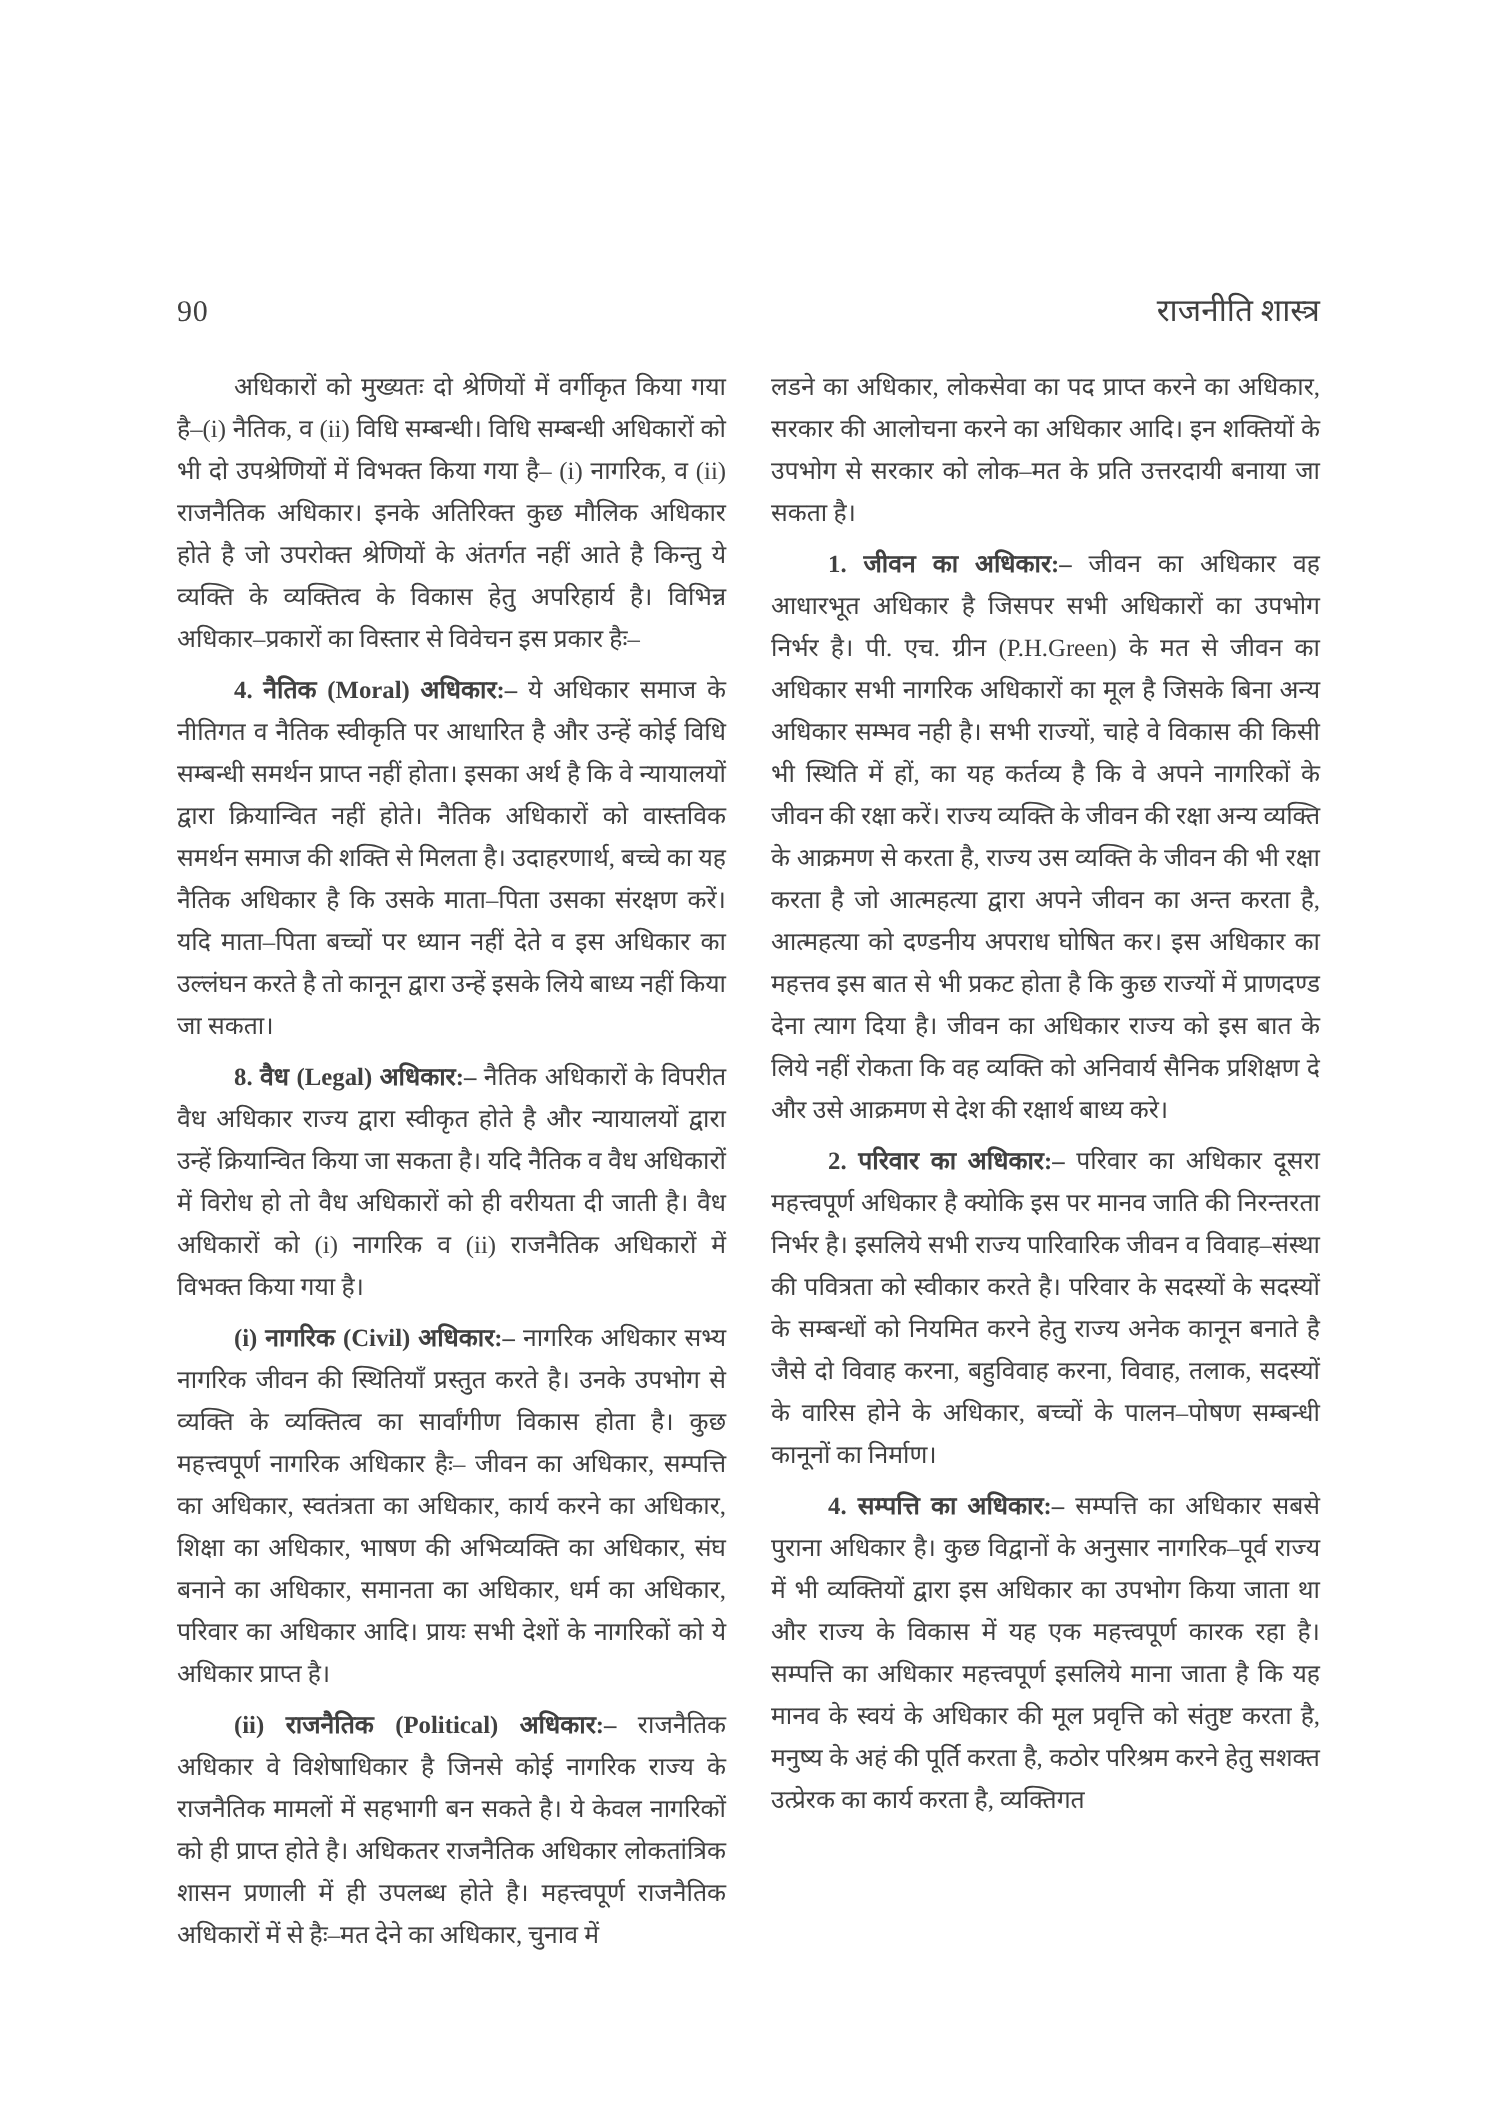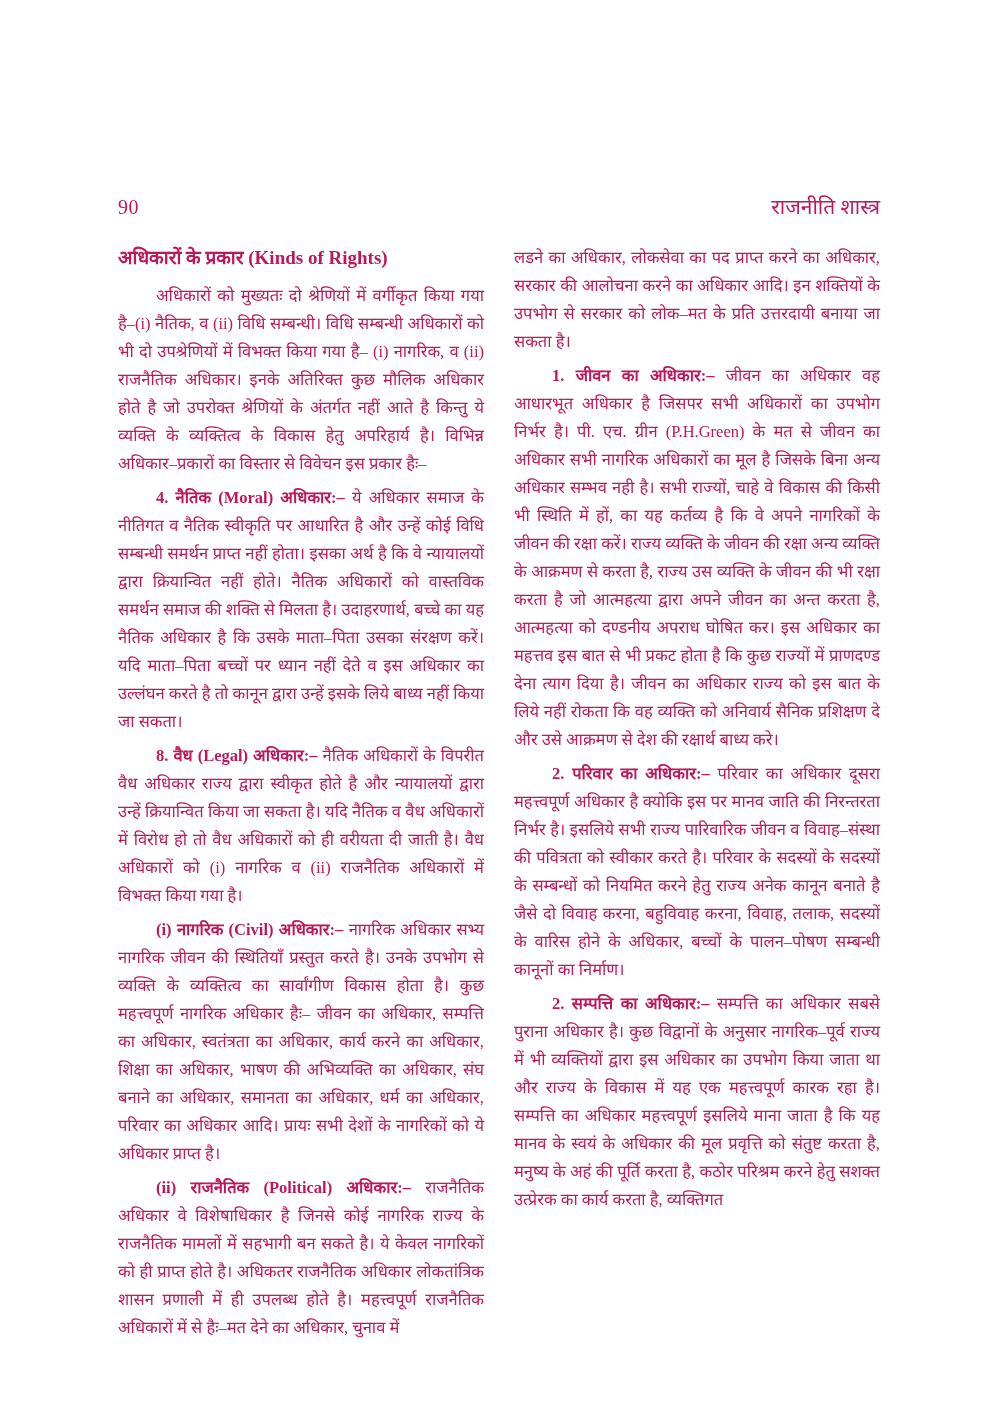--- a/index.html
+++ b/index.html
@@ -6,21 +6,21 @@
   * { box-sizing: border-box; }
   html, body { margin: 0; padding: 0; background: #e8e8e8; }
   .page {
     position: relative;
     width: 992px;
     height: 1403px;
     margin: 0 auto;
     background: #ffffff;
     padding: 192px 112px 60px 118px;
     font-family: "Liberation Serif", "DejaVu Serif", serif;
-    color: #be185d;
+    color: #404040;
   }
   .page-header {
     display: flex;
     justify-content: space-between;
     align-items: baseline;
     margin-bottom: 24px;
   }
   .page-number { font-size: 20px; letter-spacing: 0.5px; }
   .running-title { font-size: 21px; text-align: center; }
   .columns {
@@ -53,21 +53,20 @@
 <div class="page">
 
   <header class="page-header">
     <span class="page-number">90</span>
     <span class="running-title">राजनीति शास्त्र</span>
   </header>
 
   <main class="columns">
 
     <section class="column">
-      <h2 class="heading">अधिकारों के प्रकार (Kinds of Rights)</h2>
 
       <p class="para indent">अधिकारों को मुख्यतः दो श्रेणियों में वर्गीकृत किया गया है–(i) नैतिक, व (ii) विधि सम्बन्धी। विधि सम्बन्धी अधिकारों को भी दो उपश्रेणियों में विभक्त किया गया है– (i) नागरिक, व (ii) राजनैतिक अधिकार। इनके अतिरिक्त कुछ मौलिक अधिकार होते है जो उपरोक्त श्रेणियों के अंतर्गत नहीं आते है किन्तु ये व्यक्ति के व्यक्तित्व के विकास हेतु अपरिहार्य है। विभिन्न अधिकार–प्रकारों का विस्तार से विवेचन इस प्रकार हैः–</p>
 
       <p class="para indent"><b class="lead">4. नैतिक (Moral) अधिकार:–</b>
         <span>ये अधिकार समाज के नीतिगत व नैतिक स्वीकृति पर आधारित है और उन्हें कोई विधि सम्बन्धी समर्थन प्राप्त नहीं होता। इसका अर्थ है कि वे न्यायालयों द्वारा क्रियान्वित नहीं होते। नैतिक अधिकारों को वास्तविक समर्थन समाज की शक्ति से मिलता है। उदाहरणार्थ, बच्चे का यह नैतिक अधिकार है कि उसके माता–पिता उसका संरक्षण करें। यदि माता–पिता बच्चों पर ध्यान नहीं देते व इस अधिकार का उल्लंघन करते है तो कानून द्वारा उन्हें इसके लिये बाध्य नहीं किया जा सकता।</span></p>
 
       <p class="para indent"><b class="lead">8. वैध (Legal) अधिकार:–</b>
         <span>नैतिक अधिकारों के विपरीत वैध अधिकार राज्य द्वारा स्वीकृत होते है और न्यायालयों द्वारा उन्हें क्रियान्वित किया जा सकता है। यदि नैतिक व वैध अधिकारों में विरोध हो तो वैध अधिकारों को ही वरीयता दी जाती है। वैध अधिकारों को (i) नागरिक व (ii) राजनैतिक अधिकारों में विभक्त किया गया है।</span></p>
 
       <p class="para indent"><b class="lead">(i) नागरिक (Civil) अधिकार:–</b>
@@ -81,18 +80,18 @@
       <p class="para">लडने का अधिकार, लोकसेवा का पद प्राप्त करने का अधिकार, सरकार की आलोचना करने का अधिकार आदि। इन शक्तियों के उपभोग से सरकार को लोक–मत के प्रति उत्तरदायी बनाया जा सकता है।</p>
 
 
 
       <p class="para indent"><b class="lead">1. जीवन का अधिकार:–</b>
         <span>जीवन का अधिकार वह आधारभूत अधिकार है जिसपर सभी अधिकारों का उपभोग निर्भर है। पी. एच. ग्रीन (P.H.Green) के मत से जीवन का अधिकार सभी नागरिक अधिकारों का मूल है जिसके बिना अन्य अधिकार सम्भव नही है। सभी राज्यों, चाहे वे विकास की किसी भी स्थिति में हों, का यह कर्तव्य है कि वे अपने नागरिकों के जीवन की रक्षा करें। राज्य व्यक्ति के जीवन की रक्षा अन्य व्यक्ति के आक्रमण से करता है, राज्य उस व्यक्ति के जीवन की भी रक्षा करता है जो आत्महत्या द्वारा अपने जीवन का अन्त करता है, आत्महत्या को दण्डनीय अपराध घोषित कर। इस अधिकार का महत्तव इस बात से भी प्रकट होता है कि कुछ राज्यों में प्राणदण्ड देना त्याग दिया है। जीवन का अधिकार राज्य को इस बात के लिये नहीं रोकता कि वह व्यक्ति को अनिवार्य सैनिक प्रशिक्षण दे और उसे आक्रमण से देश की रक्षार्थ बाध्य करे।</span></p>
 
       <p class="para indent"><b class="lead">2. परिवार का अधिकार:–</b>
         <span>परिवार का अधिकार दूसरा महत्त्वपूर्ण अधिकार है क्योकि इस पर मानव जाति की निरन्तरता निर्भर है। इसलिये सभी राज्य पारिवारिक जीवन व विवाह–संस्था की पवित्रता को स्वीकार करते है। परिवार के सदस्यों के सदस्यों के सम्बन्धों को नियमित करने हेतु राज्य अनेक कानून बनाते है जैसे दो विवाह करना, बहुविवाह करना, विवाह, तलाक, सदस्यों के वारिस होने के अधिकार, बच्चों के पालन–पोषण सम्बन्धी कानूनों का निर्माण।</span></p>
 
-      <p class="para indent"><b class="lead">2. सम्पत्ति का अधिकार:–</b>
+      <p class="para indent"><b class="lead">4. सम्पत्ति का अधिकार:–</b>
         <span>सम्पत्ति का अधिकार सबसे पुराना अधिकार है। कुछ विद्वानों के अनुसार नागरिक–पूर्व राज्य में भी व्यक्तियों द्वारा इस अधिकार का उपभोग किया जाता था और राज्य के विकास में यह एक महत्त्वपूर्ण कारक रहा है। सम्पत्ति का अधिकार महत्त्वपूर्ण इसलिये माना जाता है कि यह मानव के स्वयं के अधिकार की मूल प्रवृत्ति को संतुष्ट करता है, मनुष्य के अहं की पूर्ति करता है, कठोर परिश्रम करने हेतु सशक्त उत्प्रेरक का कार्य करता है, व्यक्तिगत</span></p>
     </section>
 
   </main>
 </div>
 
 </body></html>

